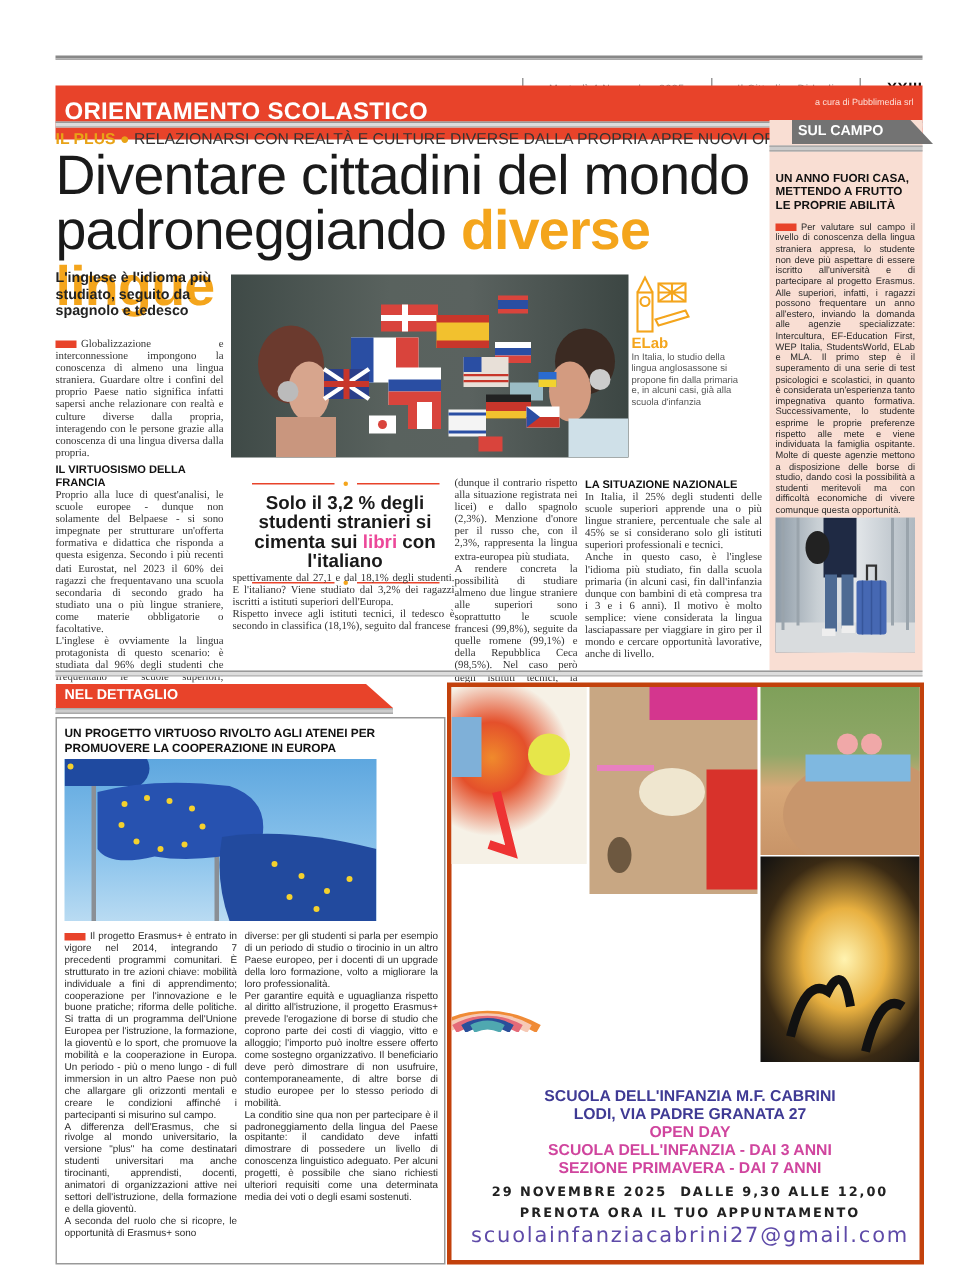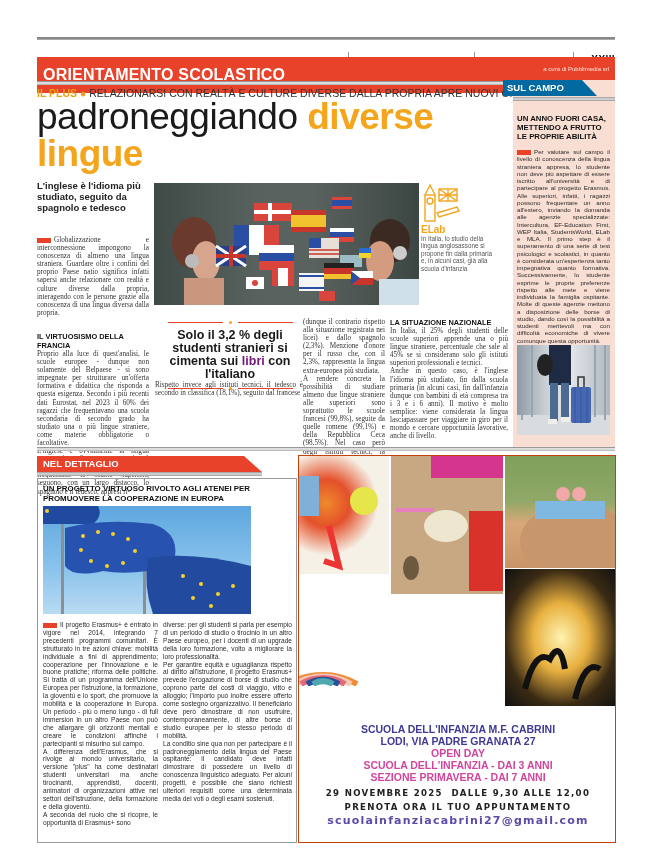--- a/index.html
+++ b/index.html
@@ -24,66 +24,66 @@
   .kicker .dot { color:#e8a317; }
 
   .headline { left:37px; top:98px; width:470px; font-size:37px; line-height:37px; color:#1a1a1a; letter-spacing:-0.5px; }
   .headline .hl { color:#f4a51c; font-weight:bold; }
 
   .subhead { left:37px; top:180px; width:110px; font-size:9.5px; font-weight:bold; line-height:11px; color:#222; }
 
   .body-text { font-family:"Liberation Serif", serif; font-size:7.2px; line-height:8.1px; color:#333; text-align:justify; }
   .body-sans { font-family:"Liberation Sans", sans-serif; font-size:6.6px; line-height:7.9px; color:#2a2a2a; text-align:justify; }
   .lead-mark { display:inline-block; width:14px; height:5px; background:#e8432a; margin-right:3px; vertical-align:middle; }
-  .subtitle { font-family:"Liberation Sans", sans-serif; font-weight:bold; font-size:7.4px; color:#111; margin-top:15px; }
-
-  .col1 { left:37px; top:236px; width:112px; }
+  .subtitle { font-family:"Liberation Sans", sans-serif; font-weight:bold; font-size:7.4px; color:#111; margin-top:2px; }
+
+  .col1 { left:37px; top:225px; width:112px; }
 
   .photo-main { left:154px; top:183px; width:265px; height:122px; background:linear-gradient(90deg,#3f4a47 0%,#59625e 40%,#5a625f 60%,#3c4643 100%); overflow:hidden; }
 
   .cicli-icon { left:421px; top:183px; width:40px; height:40px; }
   .cicli { left:421px; top:224px; width:75px; }
   .cicli .t { color:#f4a51c; font-weight:bold; font-size:10px; }
   .cicli .d { font-size:6.3px; line-height:7.4px; color:#555; }
 
   .quote { left:155px; top:318px; width:150px; text-align:center; }
   .quote .rule { height:8px; display:flex; align-items:center; justify-content:center; gap:6px; }
   .quote .rule span { display:block; height:1px; background:#e8432a; width:55px; }
   .quote .rule i { width:3px; height:3px; background:#f4a51c; border-radius:50%; display:block; }
   .quote .txt { font-weight:bold; font-size:12.5px; line-height:13px; color:#1a1a1a; padding:3px 0; }
-  .quote .txt b { color:#701a75; }
+  .quote .txt b { color:#ec4899; }
 
   .col2b { left:155px; top:381px; width:148px; }
   .col3 { left:303px; top:318px; width:80px; }
   .col4 { left:390px; top:318px; width:118px; }
 
   .sidebar { left:513px; top:80px; width:102px; height:367px; background:#f9ded3; }
-  .sc-tab { left:503px; top:80px; width:94px; height:16px; background:#0369a1; clip-path:polygon(0 0,84% 0,100% 100%,0 100%); color:#fff; font-weight:bold; font-size:9.5px; padding:2px 4px; }
+  .sc-tab { left:528px; top:80px; width:94px; height:16px; background:#737373; clip-path:polygon(0 0,84% 0,100% 100%,0 100%); color:#fff; font-weight:bold; font-size:9.5px; padding:2px 4px; }
   .sc-lines { left:513px; top:97px; width:102px; height:4px; border-top:1px solid #aaa; border-bottom:1px solid #aaa; background:#ccc; }
   .sc-head { left:517px; top:114px; width:96px; font-weight:bold; font-size:7.8px; line-height:9.2px; color:#111; }
   .sc-body { left:517px; top:148px; width:93px; font-size:6.2px; line-height:7.25px; }
   .sc-photo { left:517px; top:345px; width:93px; height:90px; background:linear-gradient(90deg,#8d9aa6 0%,#c8cfd4 30%,#e6e9ec 55%,#aeb8c0 100%); overflow:hidden; }
 
   .lower-rule { left:37px; top:447px; width:578px; height:4px; border-top:1px solid #999; border-bottom:1px solid #bbb; background:#ddd; }
 
   .nd-tab { left:37px; top:456px; width:225px; height:16px; background:#e8432a; clip-path:polygon(0 0,92% 0,100% 100%,0 100%); color:#fff; font-weight:bold; font-size:9.5px; padding:2px 6px; }
   .nd-lines { left:37px; top:472px; width:225px; height:4px; border-top:1px solid #aaa; border-bottom:1px solid #aaa; background:#ccc; }
   .nd-box { left:37px; top:478px; width:260px; height:365px; border:1px solid #999; }
   .nd-head { left:43px; top:484px; width:250px; font-weight:bold; font-size:7.9px; line-height:9.5px; color:#111; }
   .nd-photo { left:43px; top:506px; width:208px; height:108px; background:linear-gradient(180deg,#5ea7df 0%,#8cc4ec 60%,#b9dbf2 100%); overflow:hidden; }
   .nd-c1 { left:43px; top:621px; width:115px; }
   .nd-c2 { left:163px; top:621px; width:129px; }
 
-  .ad { left:298px; top:455px; width:318px; height:388px; background:#fff; border:1px solid #c2410c; overflow:hidden; }
+  .ad { left:298px; top:455px; width:318px; height:388px; background:#fff; border:3px solid #c2410c; overflow:hidden; }
   .ad-ph { position:absolute; }
   .ad-text { position:absolute; left:0; top:267px; width:318px; text-align:center; }
   .ad-l1 { color:#3f3a94; font-weight:bold; font-size:10.5px; line-height:12px; }
   .ad-l2 { color:#d0459e; font-weight:bold; font-size:10.5px; line-height:12px; }
   .ad-l3 { color:#222; font-weight:bold; font-size:8.6px; letter-spacing:1.3px; line-height:13.5px; font-family:"DejaVu Sans", sans-serif; }
-  .ad-mail { color:#5e4aa8; font-weight:bold; font-size:11px; letter-spacing:1.2px; font-family:"DejaVu Sans", sans-serif; }
+  .ad-mail { color:#5e4aa8; font-weight:normal; font-size:14px; letter-spacing:1.2px; font-family:"DejaVu Sans", sans-serif; }
 </style>
 </head>
 <body>
 
 <div class="abs top-rule"></div>
 <div class="abs meta">
   <span>Martedì 4 Novembre 2025</span>
   <span>Il Cittadino Di Lodi</span>
   <span class="pg">XXIII</span>
 </div>
@@ -92,20 +92,21 @@
   <span class="credit">a cura di Pubblimedia srl</span>
 </div>
 <div class="abs bar-under"></div>
 
 <div class="abs kicker">
   <span class="plus">IL PLUS</span>
   <span class="dot">●</span>
   <span>RELAZIONARSI CON REALTÀ E CULTURE DIVERSE DALLA PROPRIA APRE NUOVI ORIZZONTI</span>
 </div>
 <div class="abs headline">
+  <div>Diventare cittadini del mondo</div>
   <div><span>padroneggiando </span><span class="hl">diverse lingue</span></div>
 </div>
 <div class="abs subhead">L'inglese è l'idioma più studiato, seguito da spagnolo e tedesco</div>
 
 <div class="abs col1">
   <p class="body-text"><span class="lead-mark"></span><span>Globalizzazione e interconnessione impongono la conoscenza di almeno una lingua straniera. Guardare oltre i confini del proprio Paese natio significa infatti sapersi anche relazionare con realtà e culture diverse dalla propria, interagendo con le persone grazie alla conoscenza di una lingua diversa dalla propria.</span></p>
   <p class="subtitle">IL VIRTUOSISMO DELLA FRANCIA</p>
   <p class="body-text">Proprio alla luce di quest'analisi, le scuole europee - dunque non solamente del Belpaese - si sono impegnate per strutturare un'offerta formativa e didattica che risponda a questa esigenza. Secondo i più recenti dati Eurostat, nel 2023 il 60% dei ragazzi che frequentavano una scuola secondaria di secondo grado ha studiato una o più lingue straniere, come materie obbligatorie o facoltative.</p>
   <p class="body-text">L'inglese è ovviamente la lingua protagonista di questo scenario: è studiata dal 96% degli studenti che frequentano le scuole superiori; seguono, con un largo distacco, lo spagnolo e il tedesco, appresi ri-</p>
 </div>
@@ -187,20 +188,21 @@
     </div>
   <div class="txt"><span>Solo il 3,2 % degli studenti stranieri si cimenta sui </span><b>libri</b><span> con l'italiano</span></div>
   <div class="rule">
       <span></span>
       <i></i>
       <span></span>
     </div>
 </div>
 
 <div class="abs col2b">
+  <p class="body-text">spettivamente dal 27,1 e dal 18,1% degli studenti. E l'italiano? Viene studiato dal 3,2% dei ragazzi iscritti a istituti superiori dell'Europa.</p>
   <p class="body-text">Rispetto invece agli istituti tecnici, il tedesco è secondo in classifica (18,1%), seguito dal francese</p>
 </div>
 
 <div class="abs col3" style="width:82px;">
   <p class="body-text">(dunque il contrario rispetto alla situazione registrata nei licei) e dallo spagnolo (2,3%). Menzione d'onore per il russo che, con il 2,3%, rappresenta la lingua extra-europea più studiata.</p>
   <p class="body-text">A rendere concreta la possibilità di studiare almeno due lingue straniere alle superiori sono soprattutto le scuole francesi (99,8%), seguite da quelle romene (99,1%) e della Repubblica Ceca (98,5%). Nel caso però degli istituti tecnici, la medaglia d'oro spetta alla Romania, dove il 97% degli studenti frequenta due o più classi di lingue straniere.</p>
 </div>
 
 <div class="abs col4">
   <p class="subtitle" style="margin-top:0">LA SITUAZIONE NAZIONALE</p>

